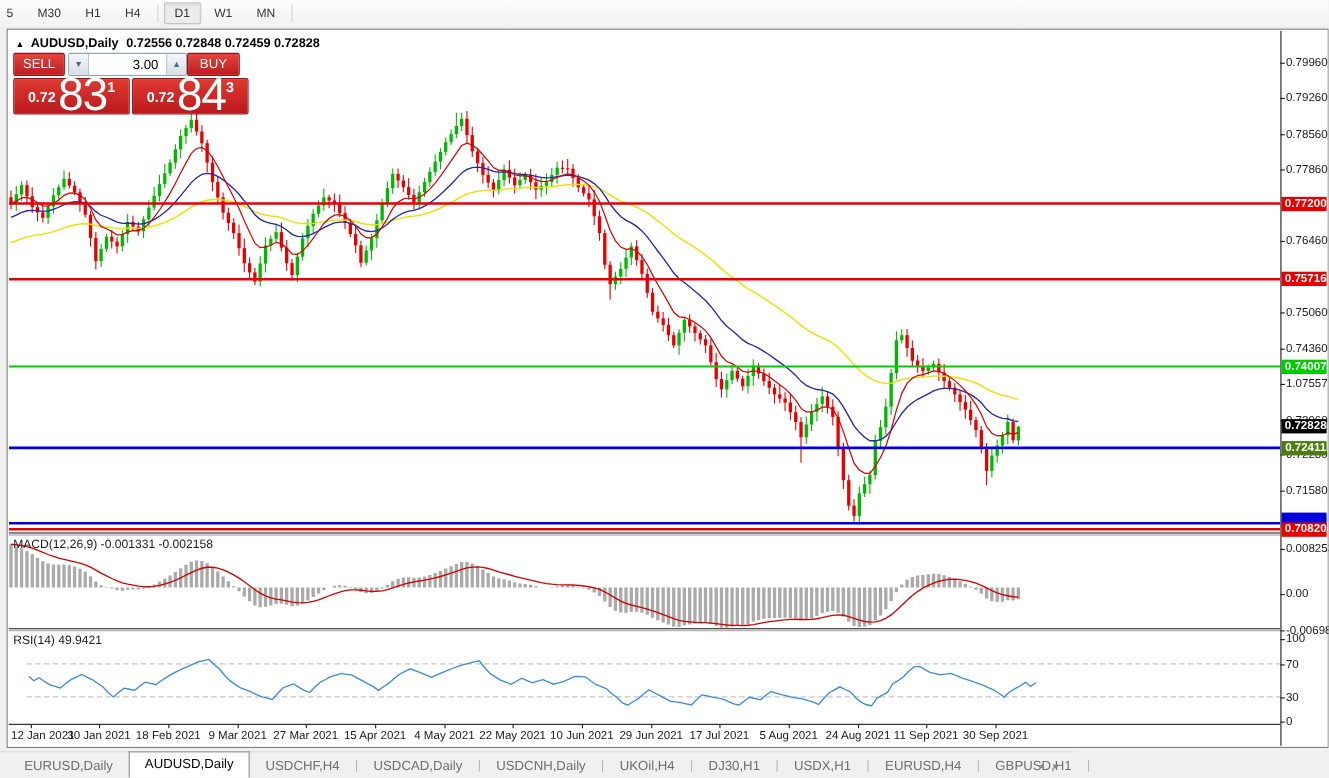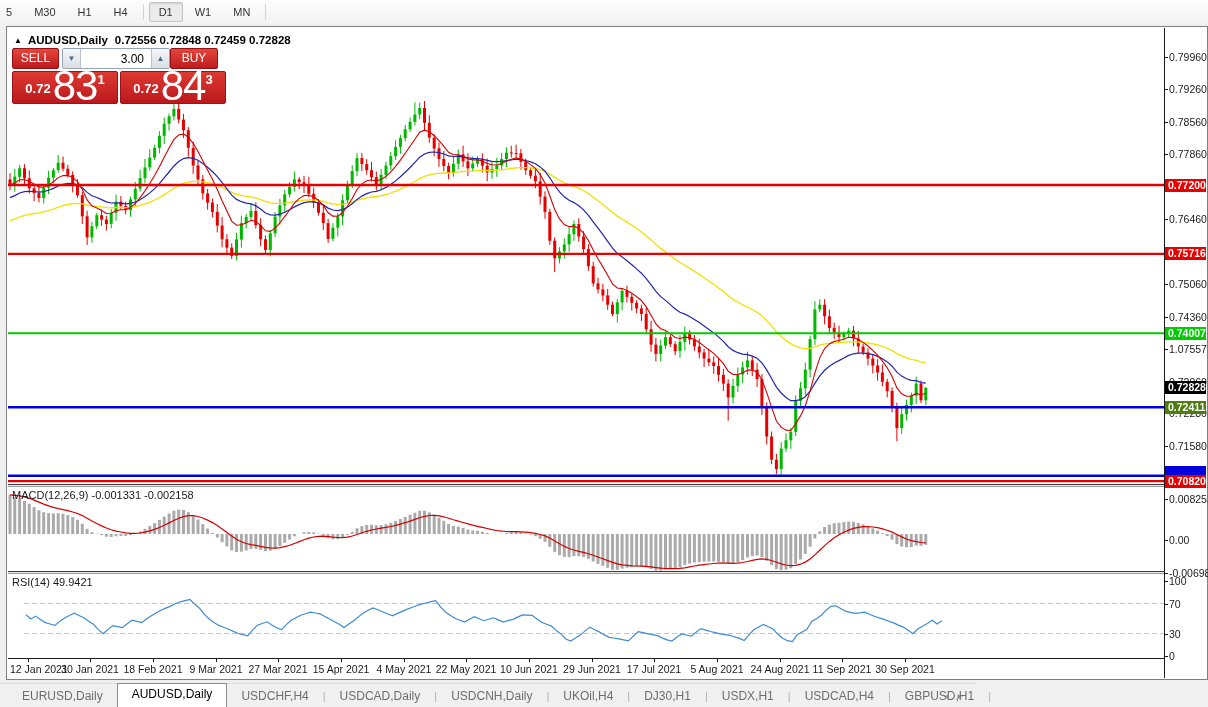--- a/index.html
+++ b/index.html
@@ -33,21 +33,21 @@
     border-top:1px solid #1a1a1a; background:#fff; }
   .date-label { position:absolute; top:4px; font-size:10.5px; color:#1a1a1a; white-space:nowrap; }
   .date-tick { position:absolute; top:0; width:1px; height:3px; background:#1a1a1a; }
 
   .price-axis { position:absolute; left:1156px; top:0; width:42px; height:650px;
     background:#fff; border-left:1px solid #1a1a1a; }
   .ax-label { position:absolute; left:0; width:100%; font-size:10.5px; color:#1a1a1a;
     padding-left:4px; line-height:13px; white-space:nowrap; }
   .ax-tick { position:absolute; left:-1px; width:4px; height:1px; background:#1a1a1a; }
   .lvl-label { position:absolute; left:0; width:100%; font-size:10.5px; font-weight:bold; color:#fff;
-    padding-left:3px; line-height:13px; height:13px; }
+    padding-left:3px; line-height:13px; height:13px;text-align:center; }
 
   
   .ind-label { position:absolute; left:4px; top:2px; font-size:11px; color:#1a1a1a; z-index:3; }
 
   
   .chart-header { position:absolute; left:6px; top:6px; z-index:5; display:flex; align-items:center;
     font-size:11.5px; font-weight:bold; color:#000; }
   .collapse-icon { font-size:8px; margin-right:6px; color:#000; }
   .chart-header .ohlc { margin-left:7px; }
 
@@ -828,21 +828,21 @@
       <div class="tab">USDCAD,Daily</div>
       <div class="tab-sep">|</div>
       <div class="tab">USDCNH,Daily</div>
       <div class="tab-sep">|</div>
       <div class="tab">UKOil,H4</div>
       <div class="tab-sep">|</div>
       <div class="tab">DJ30,H1</div>
       <div class="tab-sep">|</div>
       <div class="tab">USDX,H1</div>
       <div class="tab-sep">|</div>
-      <div class="tab">USDCAD,H4</div>
+      <div class="tab">EURUSD,H4</div>
       <div class="tab-sep">|</div>
       <div class="tab">GBPUSD,H1</div>
       <div class="tab-sep">|</div>
       <div class="tab-scroll">
       <span>◄</span><span>►</span>
     </div>
   </div>
 
 </div>
 

